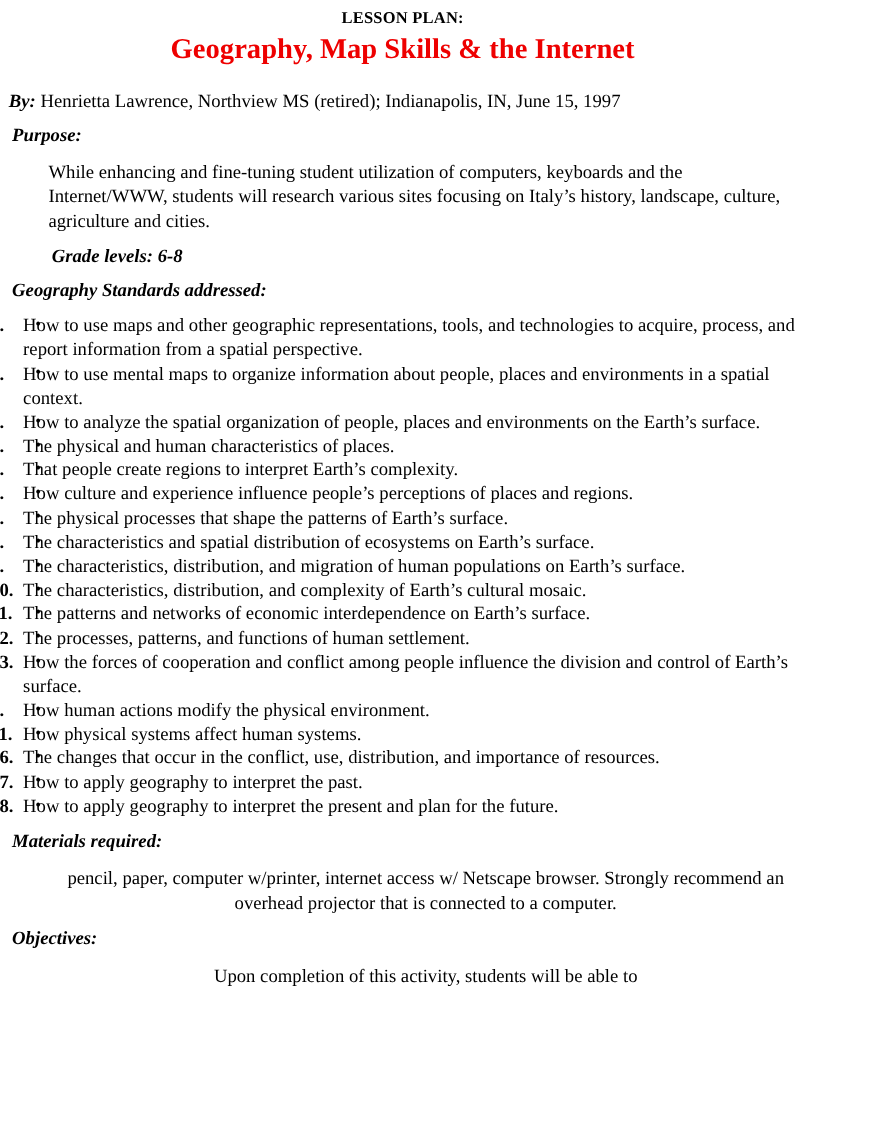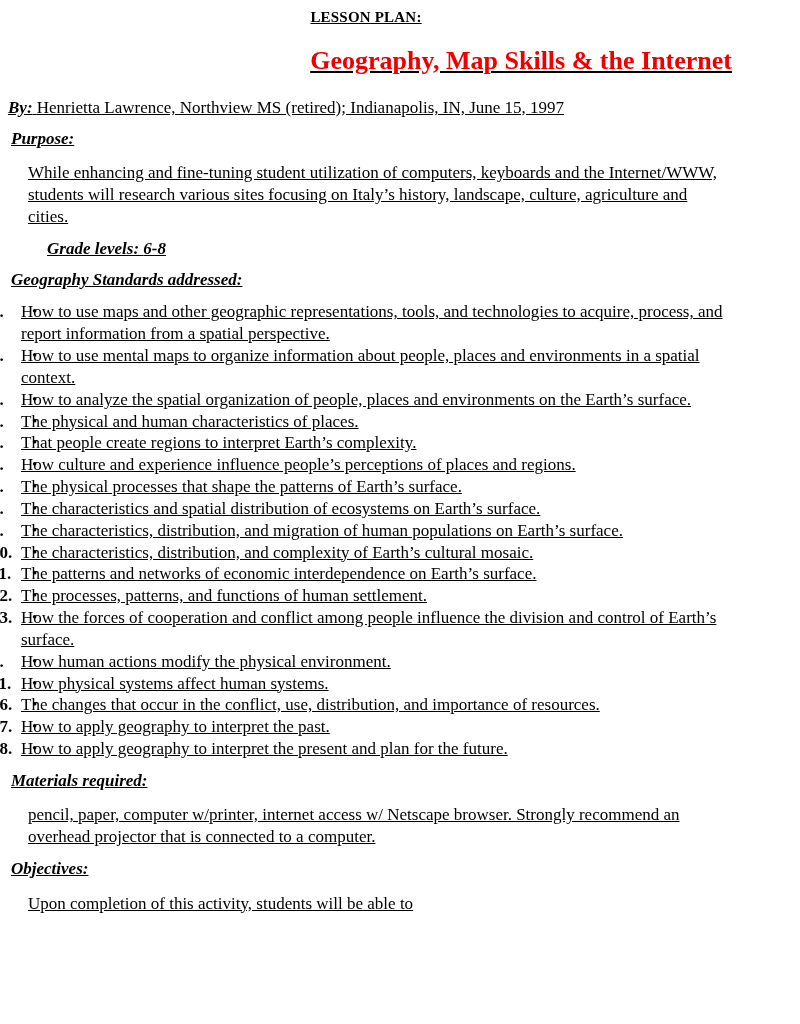--- a/index.html
+++ b/index.html
@@ -16,38 +16,37 @@
     color: #000000;
     -webkit-font-smoothing: antialiased;
   }
   .page {
     width: 732px;
     height: 1024px;
     position: relative;
     overflow: hidden;
     padding: 0;
     box-sizing: border-box;
-    text-decoration: underline;
   }
 
   
   .kicker {
     text-align: center;
     font-weight: bold;
     font-size: 15px;
     line-height: 1.1;
     margin: 9px 0 0 0;
     letter-spacing: 0.2px;
   }
   .doc-title {
-    text-align: right;
+    text-align: center;
     font-weight: bold;
     font-size: 26px;
     line-height: 1.1;
-    margin: 21px 0 0 0;
+    margin: 5px 0 0 0;
     color: #ee0000;
   }
 
   .byline {
     font-size: 17px;
     line-height: 1.25;
     margin: 22px 0 0 0;
     padding-left: 8px;
     white-space: nowrap;
   }
@@ -70,25 +69,25 @@
   .sec-grade     { margin-top: 19px; padding-left: 8px; font-weight: normal; }
   .sec-grade .lbl{ font-weight: bold; font-style: italic; padding-left: 36px; }
   .sec-standards { margin-top: 19px; padding-left: 8px; }
   .sec-materials { margin-top: 22px; padding-left: 12px; }
   .sec-objectives{ margin-top: 21px; padding-left: 12px; }
 
   
   p.body {
     font-size: 17px;
     line-height: 1.29;
-    margin: 12px 0 0 0;
+    margin: 12px 0 0 16px;
     padding-left: 28px;
     padding-right: 2px;
   }
-  p.body.tight { margin-top: 13px; }
+  p.body.tight { margin-top: 13px; text-align: center; }
 
   
   ul.standards {
     list-style: none;
     margin: 10px 0 0 0;
     padding: 0;
   }
   ul.standards li {
     position: relative;
     font-size: 17px;

